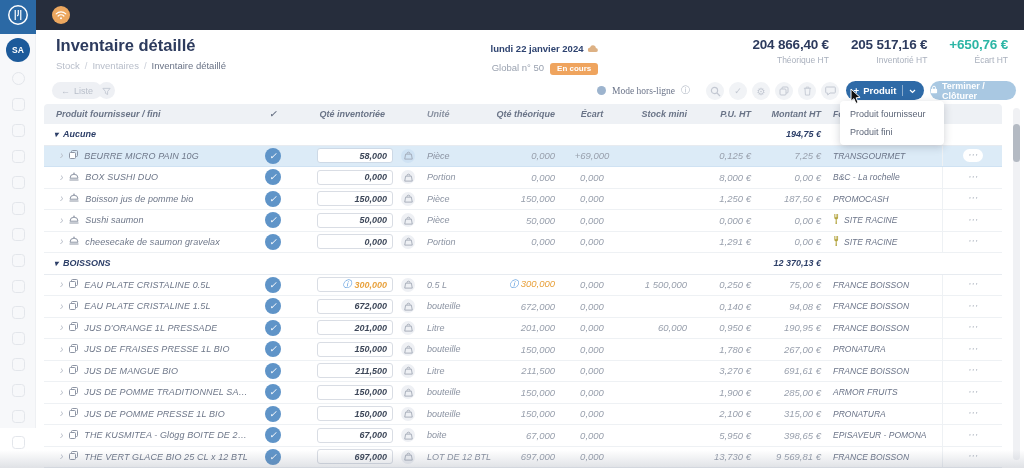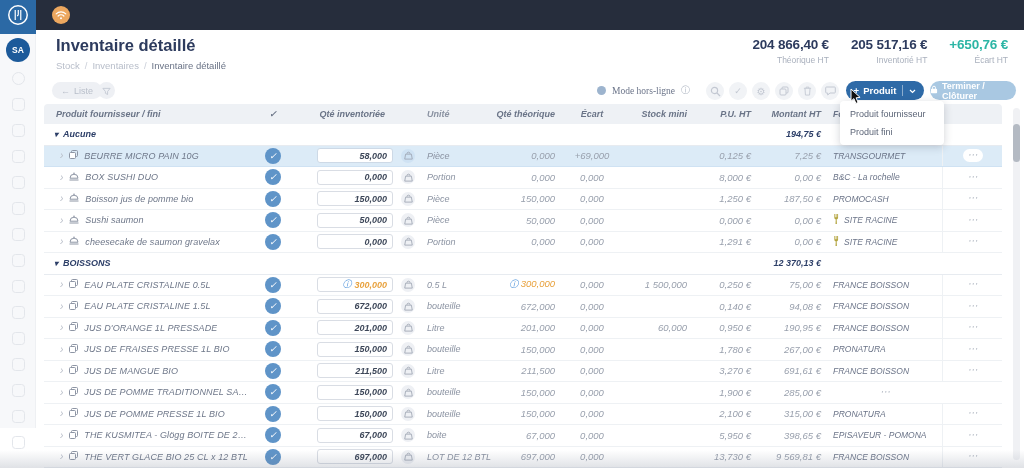--- a/index.html
+++ b/index.html
@@ -133,20 +133,28 @@
         <div class="sb-icon"></div>
         <div class="sb-icon"></div>
         <div class="sb-icon"></div>
         <div class="sb-icon"></div>
       </div>
   </div>
 
   <div class="page-title">Inventaire détaillé</div>
   <div class="breadcrumb"><span>Stock</span><span class="sep">/</span><span>Inventaires</span><span class="sep">/</span><span class="last">Inventaire détaillé</span></div>
 
+  <div class="date-block">
+    <span class="date-line">lundi 22 janvier 2024</span><span class="cloud"><svg width="12" height="9" viewBox="0 0 13 10">
+          <path d="M3.5 9a2.6 2.6 0 0 1-.3-5.2A3.4 3.4 0 0 1 9.8 4.4 2.3 2.3 0 0 1 9.4 9z" fill="#ddb184"></path>
+        </svg></span>
+    <div class="global-line">
+      <span>Global n° 50</span><span class="badge">En cours</span>
+    </div>
+  </div>
 
   <div class="totals">
       <div class="total-col">
         <div class="tv" style="color: rgb(45, 59, 94);">204 866,40 €</div>
         <div class="tl">Théorique HT</div>
       </div>
       <div class="total-col">
         <div class="tv" style="color: rgb(45, 59, 94);">205 517,16 €</div>
         <div class="tl">Inventorié HT</div>
       </div>
@@ -654,20 +662,23 @@
                 <path d="M3.3 3a1.7 1.7 0 0 1 3.4 0M1.8 3.5h6.4l1 5.5H.8z" fill="none" stroke="#9aa1ae" stroke-width=".9"></path>
               </svg>
             </div>
           </div>
           <div class="c-unit">bouteille</div>
           <div class="c-theo">150,000</div>
           <div class="c-ecart">0,000</div>
           <div class="c-mini"></div>
           <div class="c-pu">1,900 €</div>
           <div class="c-mont">285,00 €</div>
+          <div class="c-sup">
+            <span>ARMOR FRUITS</span>
+          </div>
           <div class="c-act">
             <div class="dots">⋯</div>
           </div>
         </div>
         <div class="trow">
           <div class="c-name">
             <div class="chev">›</div>
             <div><svg width="9" height="9" viewBox="0 0 9 9">
                 <rect x="2.5" y=".5" width="6" height="6" rx="1" fill="none" stroke="#8d95a4"></rect>
                 <rect x=".5" y="2.5" width="6" height="6" rx="1" fill="#fff" stroke="#8d95a4"></rect>

